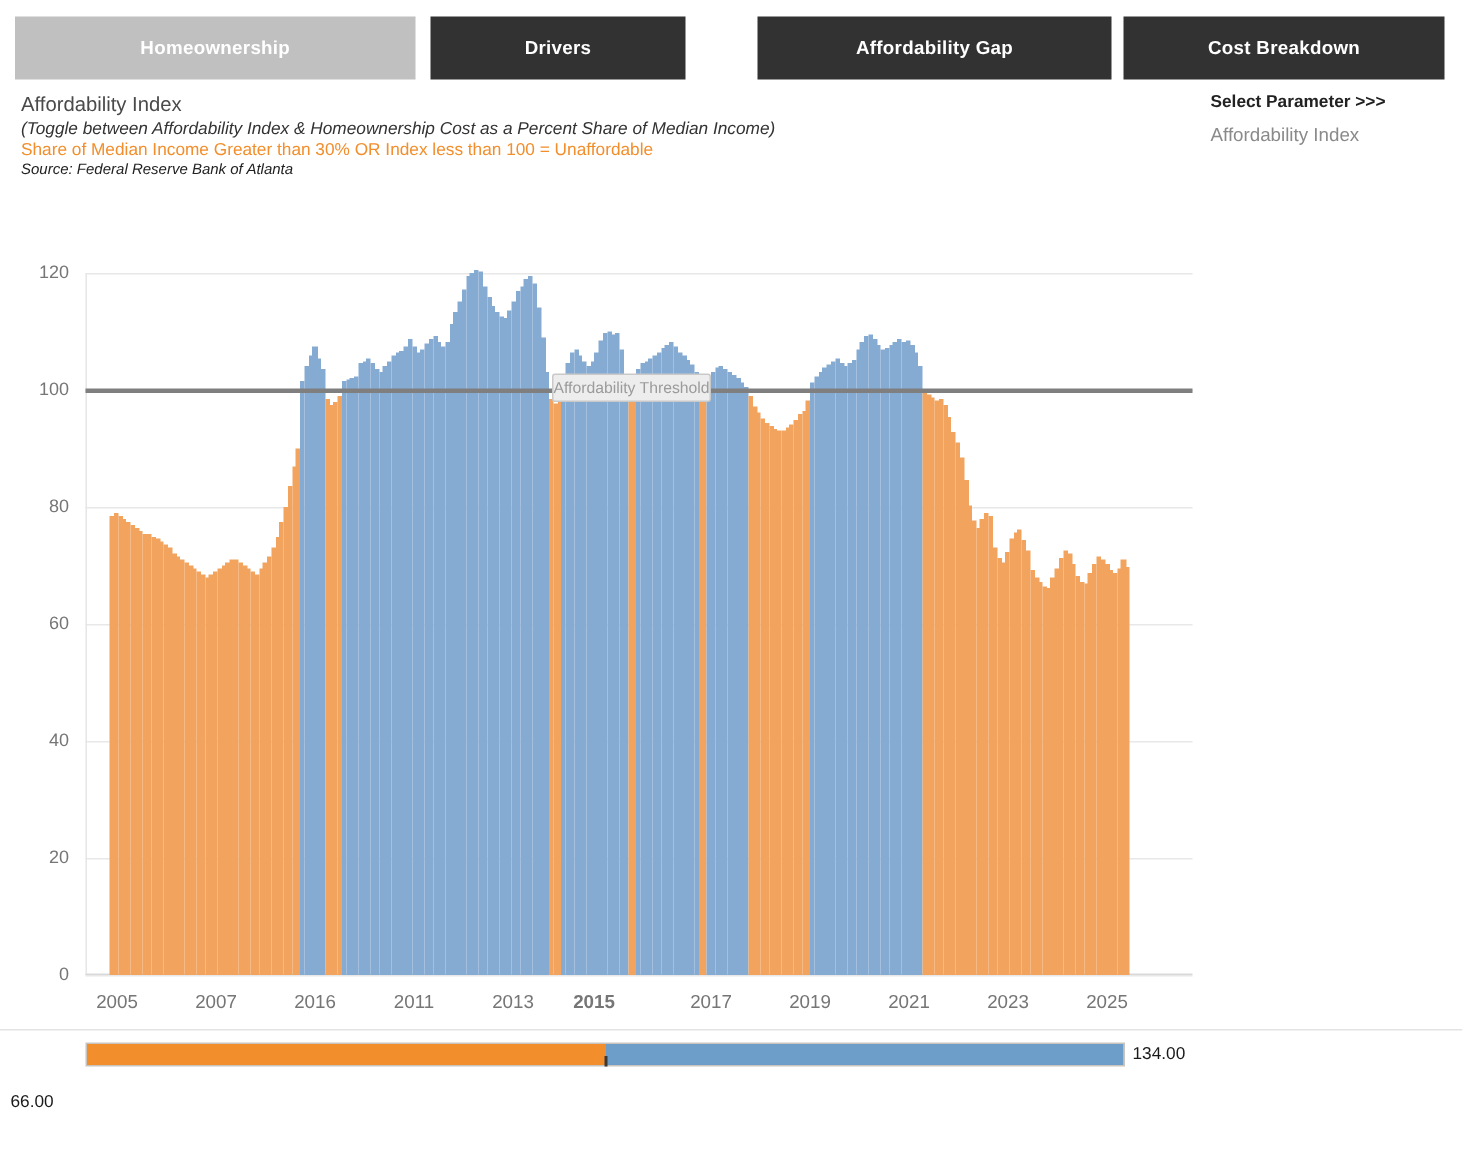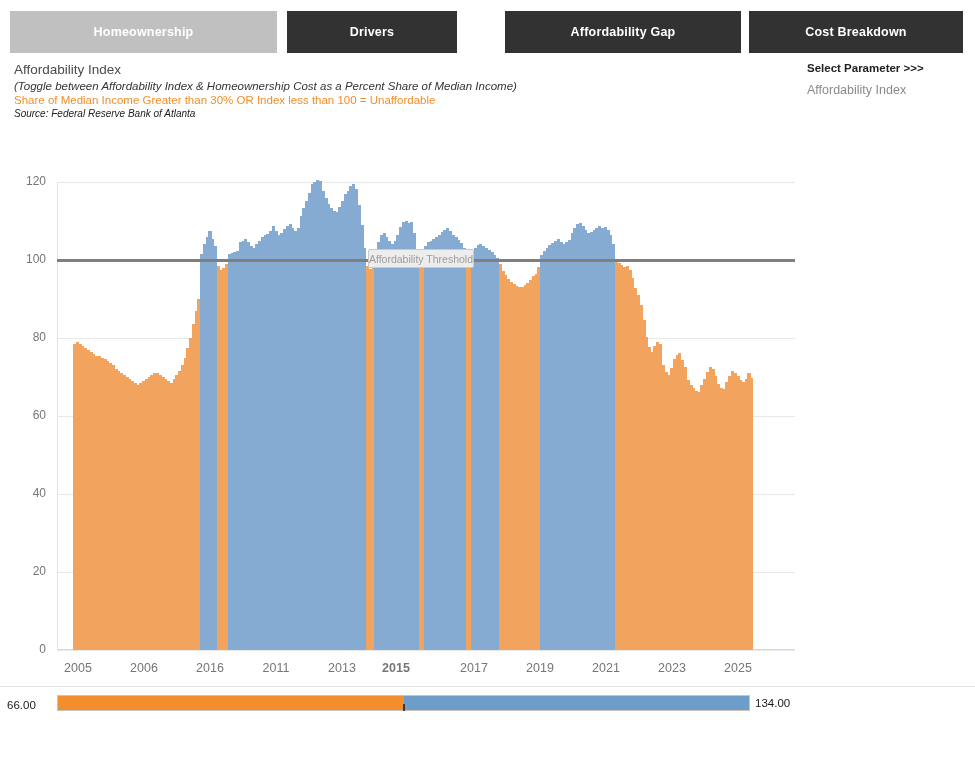--- a/index.html
+++ b/index.html
@@ -35,21 +35,21 @@
   #threshold{position:absolute;left:0;width:100%;height:3px;background:#7f7f7f;z-index:5;}
   #tooltip{
     position:absolute;z-index:6;left:311px;top:67px;width:104px;height:17px;
     background:#ededed;border:1px solid #c9c9c9;border-radius:2px;
     font-size:10.5px;color:#9b9b9b;display:flex;align-items:center;justify-content:center;white-space:nowrap;
   }
   .ytick{position:absolute;width:38px;left:8px;text-align:right;font-size:12px;color:#767676;}
   .xtick{position:absolute;top:661px;width:44px;text-align:center;font-size:12.5px;color:#767676;}
   
   #legend-sep{position:absolute;left:0;top:686px;width:975px;height:1px;background:#e3e3e3;}
-  #legend-min{position:absolute;left:7px;top:699px;font-size:11.5px;color:#1a1a1a;}
+  #legend-min{position:absolute;left:7px;top:729px;font-size:11.5px;color:#1a1a1a;}
   #legend-max{position:absolute;left:755px;top:697px;font-size:11.5px;color:#1a1a1a;}
   #legend-bar{
     position:absolute;left:57px;top:695px;width:693px;height:16px;box-sizing:border-box;
     border:1px solid #c9c5be;display:flex;
   }
   #legend-low{height:100%;}
   #legend-high{height:100%;flex:1;}
   #legend-tick{position:absolute;top:704px;width:2px;height:7px;background:#3a3a3a;}
 </style>
 </head>
@@ -349,21 +349,21 @@
     <div class="ytick" style="top: 642px;">0</div>
     <div class="ytick" style="top: 564px;">20</div>
     <div class="ytick" style="top: 486px;">40</div>
     <div class="ytick" style="top: 408px;">60</div>
     <div class="ytick" style="top: 330px;">80</div>
     <div class="ytick" style="top: 252px;">100</div>
     <div class="ytick" style="top: 174px;">120</div>
   </div>
 <div id="xticks">
     <div class="xtick" style="left: 56px;">2005</div>
-    <div class="xtick" style="left: 122px;">2006</div>
+    <div class="xtick" style="left: 122px;">2007</div>
     <div class="xtick" style="left: 188px;">2016</div>
     <div class="xtick" style="left: 254px;">2011</div>
     <div class="xtick" style="left: 320px;">2013</div>
     <div class="xtick" style="left: 374px; font-weight: bold;">2015</div>
     <div class="xtick" style="left: 452px;">2017</div>
     <div class="xtick" style="left: 518px;">2019</div>
     <div class="xtick" style="left: 584px;">2021</div>
     <div class="xtick" style="left: 650px;">2023</div>
     <div class="xtick" style="left: 716px;">2025</div>
   </div>

